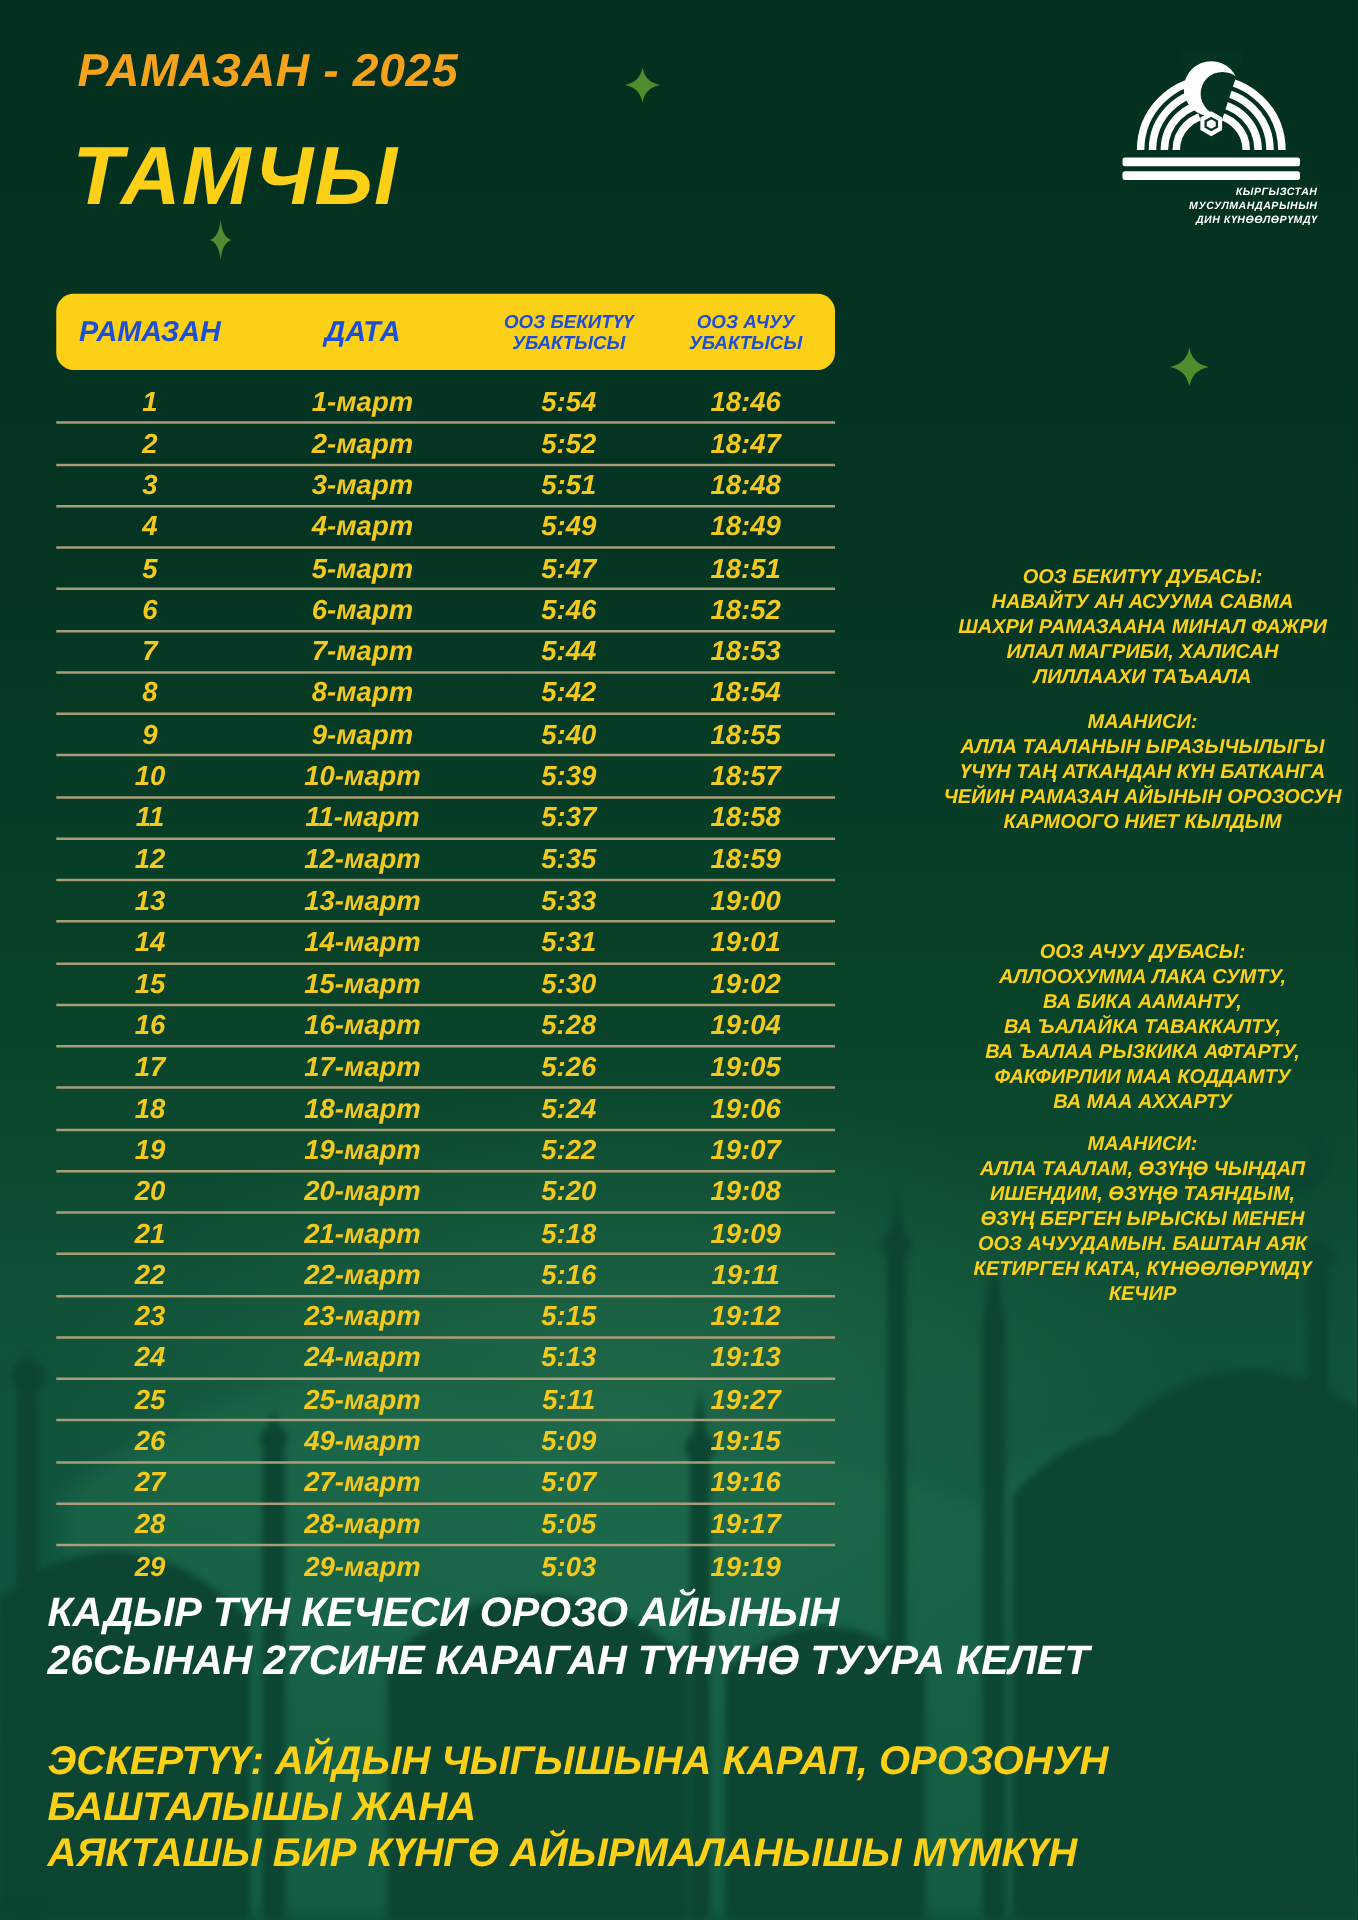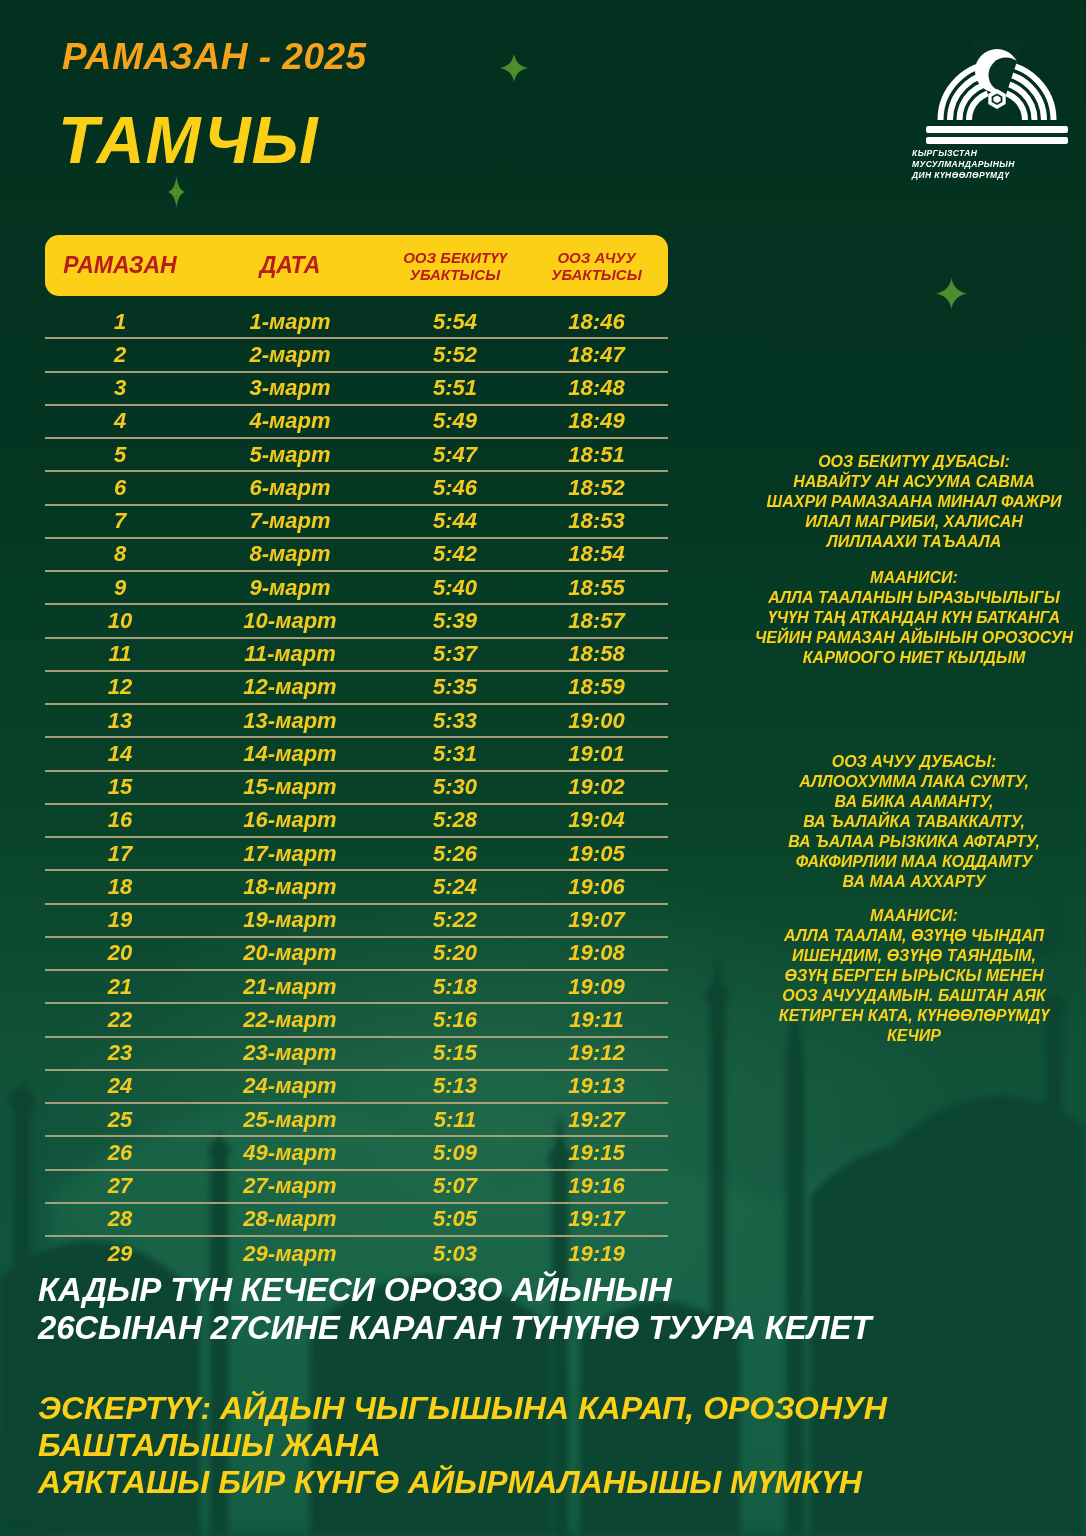--- a/index.html
+++ b/index.html
@@ -14,28 +14,28 @@
   .abs{position:absolute;}
   
   .season{left:62px;top:36px;font-size:37px;font-weight:800;color:#f7a21b;letter-spacing:.5px;}
   .city{left:58px;top:84px;font-size:66px;font-weight:800;color:#fcd016;letter-spacing:1px;margin-top:18px;}
   
   .sparkle{line-height:0;}
   .sp1{left:500px;top:54px;}
   .sp2{left:168px;top:176px;}
   .sp3{left:936px;top:278px;}
   
-  .logo{left:912px;top:34px;width:170px;text-align:left;color:#fff;}
+  .logo{left:884px;top:34px;width:170px;text-align:right;color:#fff;}
   .logo svg{display:block;margin:0 auto;}
   .logo-text{margin-top:2px;font-size:8.5px;font-weight:700;letter-spacing:.4px;line-height:11px;}
   
   .thead{
     left:45px;top:235px;width:623px;height:61px;background:#fcd016;border-radius:14px;
     display:grid;grid-template-columns:150px 190px 140px 143px;align-items:center;
-    color:#b91c1c;text-align:center;
+    color:#1d4ed8;text-align:center;
   }
   .thead .h-lg{font-size:23px;font-weight:800;}
   .thead .h-sm{font-size:15px;font-weight:800;line-height:17px;display:inline-block;}
   .thead .cell{display:flex;justify-content:center;}
   .thead .h-sm{max-width:122px;}
   .rows{left:45px;top:306px;width:623px;}
   .row{
     height:33.25px;display:grid;grid-template-columns:150px 190px 140px 143px;align-items:center;
     text-align:center;color:#f4c91d;font-size:22px;font-weight:700;
     border-bottom:2px solid rgba(178,161,124,.95);box-sizing:border-box;

